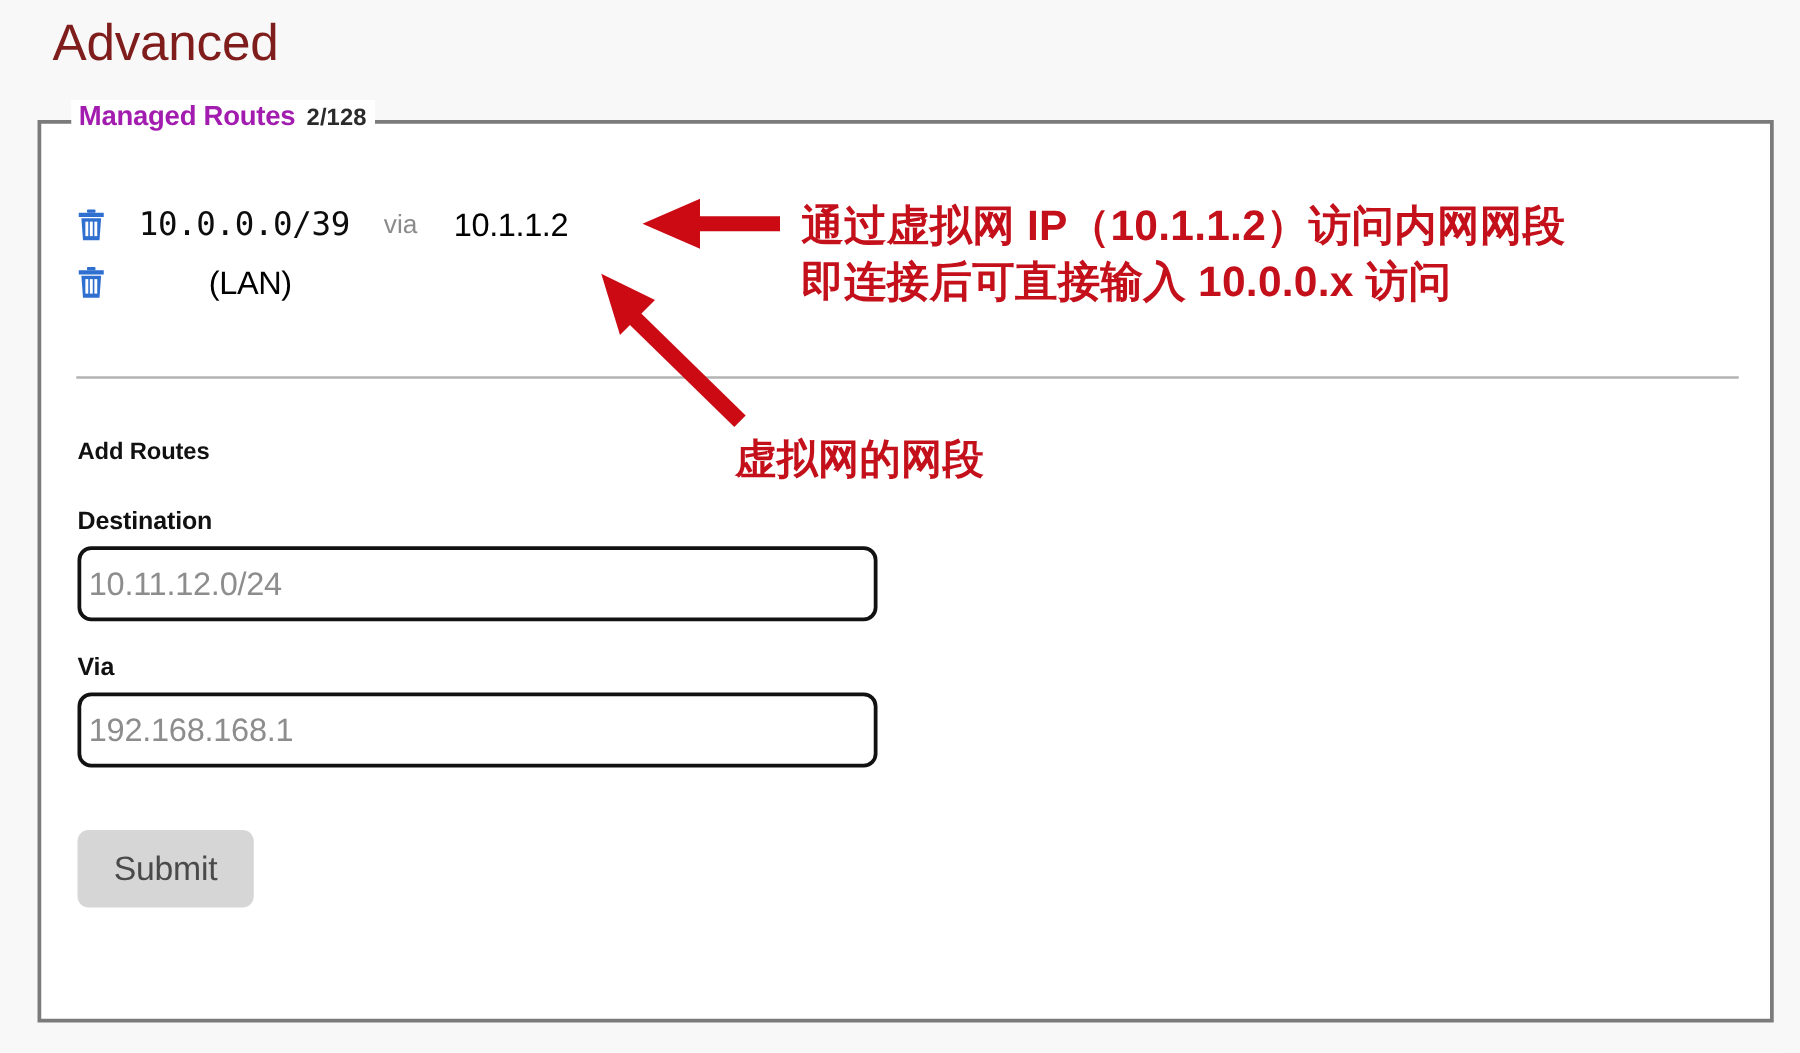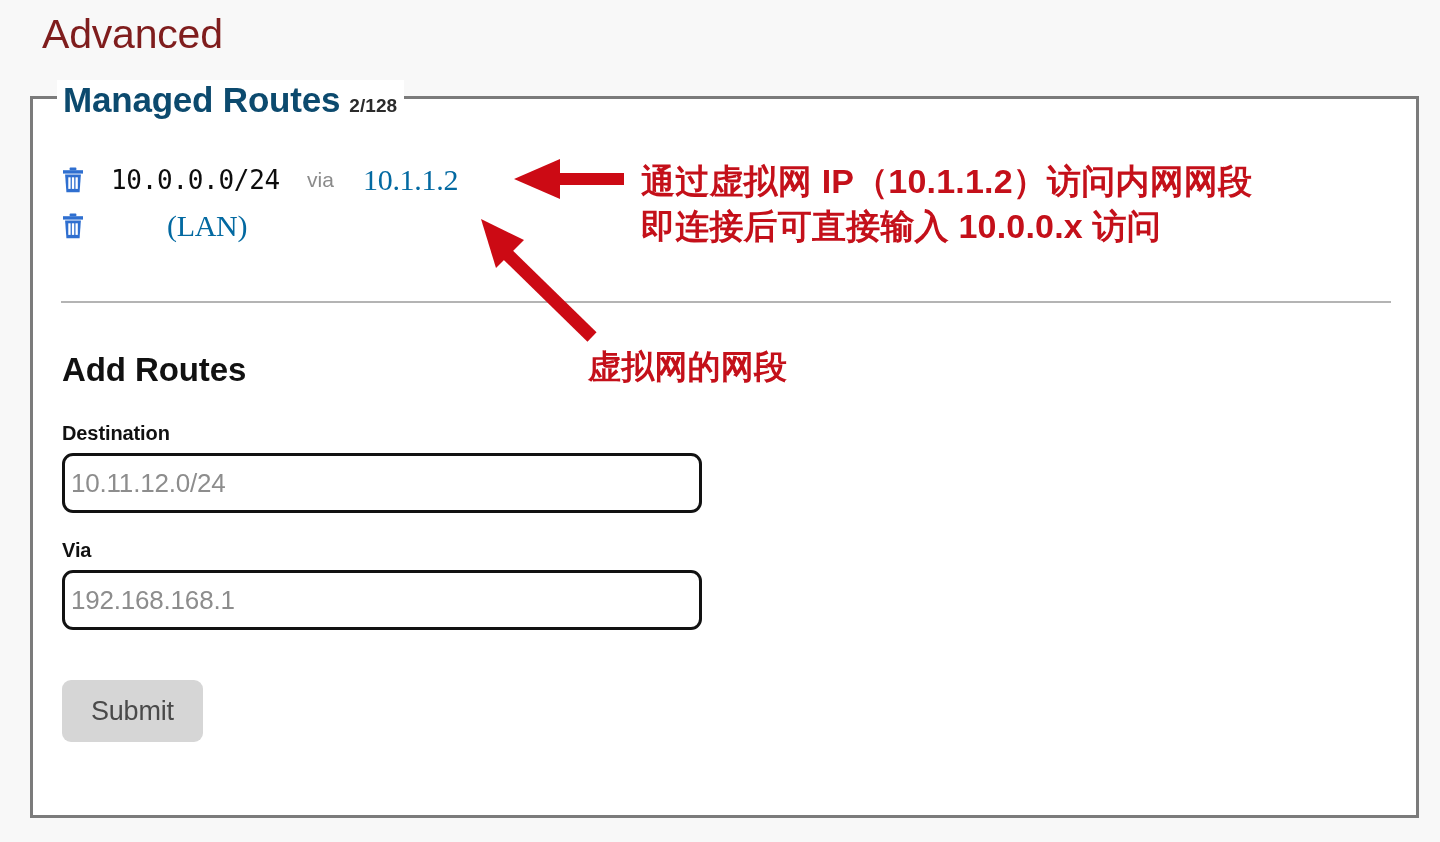--- a/index.html
+++ b/index.html
@@ -52,23 +52,23 @@
     left: 24px;
     top: -19px;
     height: 34px;
     display: flex;
     align-items: baseline;
     background: #ffffff;
     padding: 0 7px 0 6px;
     white-space: nowrap;
   }
   .legend-title {
-    font-size: 35px;
+    font-size: 22px;
     font-weight: bold;
-    color: #0c4a6e;
+    color: #a21caf;
     letter-spacing: -0.2px;
   }
   .legend-count {
     font-size: 19px;
     font-weight: 700;
     color: #2b2b2b;
     margin-left: 9px;
     letter-spacing: 0.1px;
   }
 
@@ -102,23 +102,23 @@
   }
   .route-via-label {
     font-family: "Liberation Sans", sans-serif;
     font-size: 21px;
     color: #8b8b8b;
     width: 56px;
     flex: 0 0 56px;
     white-space: nowrap;
   }
   .route-via {
-    font-family: Liberation Serif, serif;
-    font-size: 30px;
-    color: #0369a1;
+    font-family: Liberation Sans, sans-serif;
+    font-size: 26px;
+    color: #000000;
     letter-spacing: -0.3px;
     white-space: nowrap;
   }
 
   
   .divider {
     position: absolute;
     left: 28px;
     top: 202px;
     width: 1330px;
@@ -127,21 +127,21 @@
   }
 
   
   .form {
     position: absolute;
     left: 29px;
     top: 252px;
     width: 660px;
   }
   .form-heading {
-    font-size: 33px;
+    font-size: 19px;
     font-weight: bold;
     color: #111111;
     letter-spacing: -0.1px;
     margin: 0 0 33px 0;
     white-space: nowrap;
   }
   .field-label {
     font-size: 20px;
     font-weight: bold;
     color: #111111;
@@ -231,21 +231,21 @@
 
       <div class="route-row">
         <svg class="trash-icon" viewBox="0 0 22 26">
           <rect x="1" y="3.2" width="20" height="3.4" fill="#2f6fd0"></rect>
           <rect x="7.6" y="0.6" width="6.8" height="2.6" rx="0.8" fill="#2f6fd0"></rect>
           <path d="M3.1 7.6 H18.9 L17.6 25.2 H4.4 Z" fill="#2f6fd0"></path>
           <rect x="6.3" y="10.3" width="2.3" height="11.6" fill="#ffffff"></rect>
           <rect x="9.9" y="10.3" width="2.3" height="11.6" fill="#ffffff"></rect>
           <rect x="13.5" y="10.3" width="2.3" height="11.6" fill="#ffffff"></rect>
         </svg>
-        <span class="route-dest">10.0.0.0/24</span>
+        <span class="route-dest">10.0.0.0/39</span>
         <span class="route-via-label">via</span>
         <span class="route-via">10.1.1.2</span>
       </div>
 
       <div class="route-row">
         <svg class="trash-icon" viewBox="0 0 22 26">
           <rect x="1" y="3.2" width="20" height="3.4" fill="#2f6fd0"></rect>
           <rect x="7.6" y="0.6" width="6.8" height="2.6" rx="0.8" fill="#2f6fd0"></rect>
           <path d="M3.1 7.6 H18.9 L17.6 25.2 H4.4 Z" fill="#2f6fd0"></path>
           <rect x="6.3" y="10.3" width="2.3" height="11.6" fill="#ffffff"></rect>

